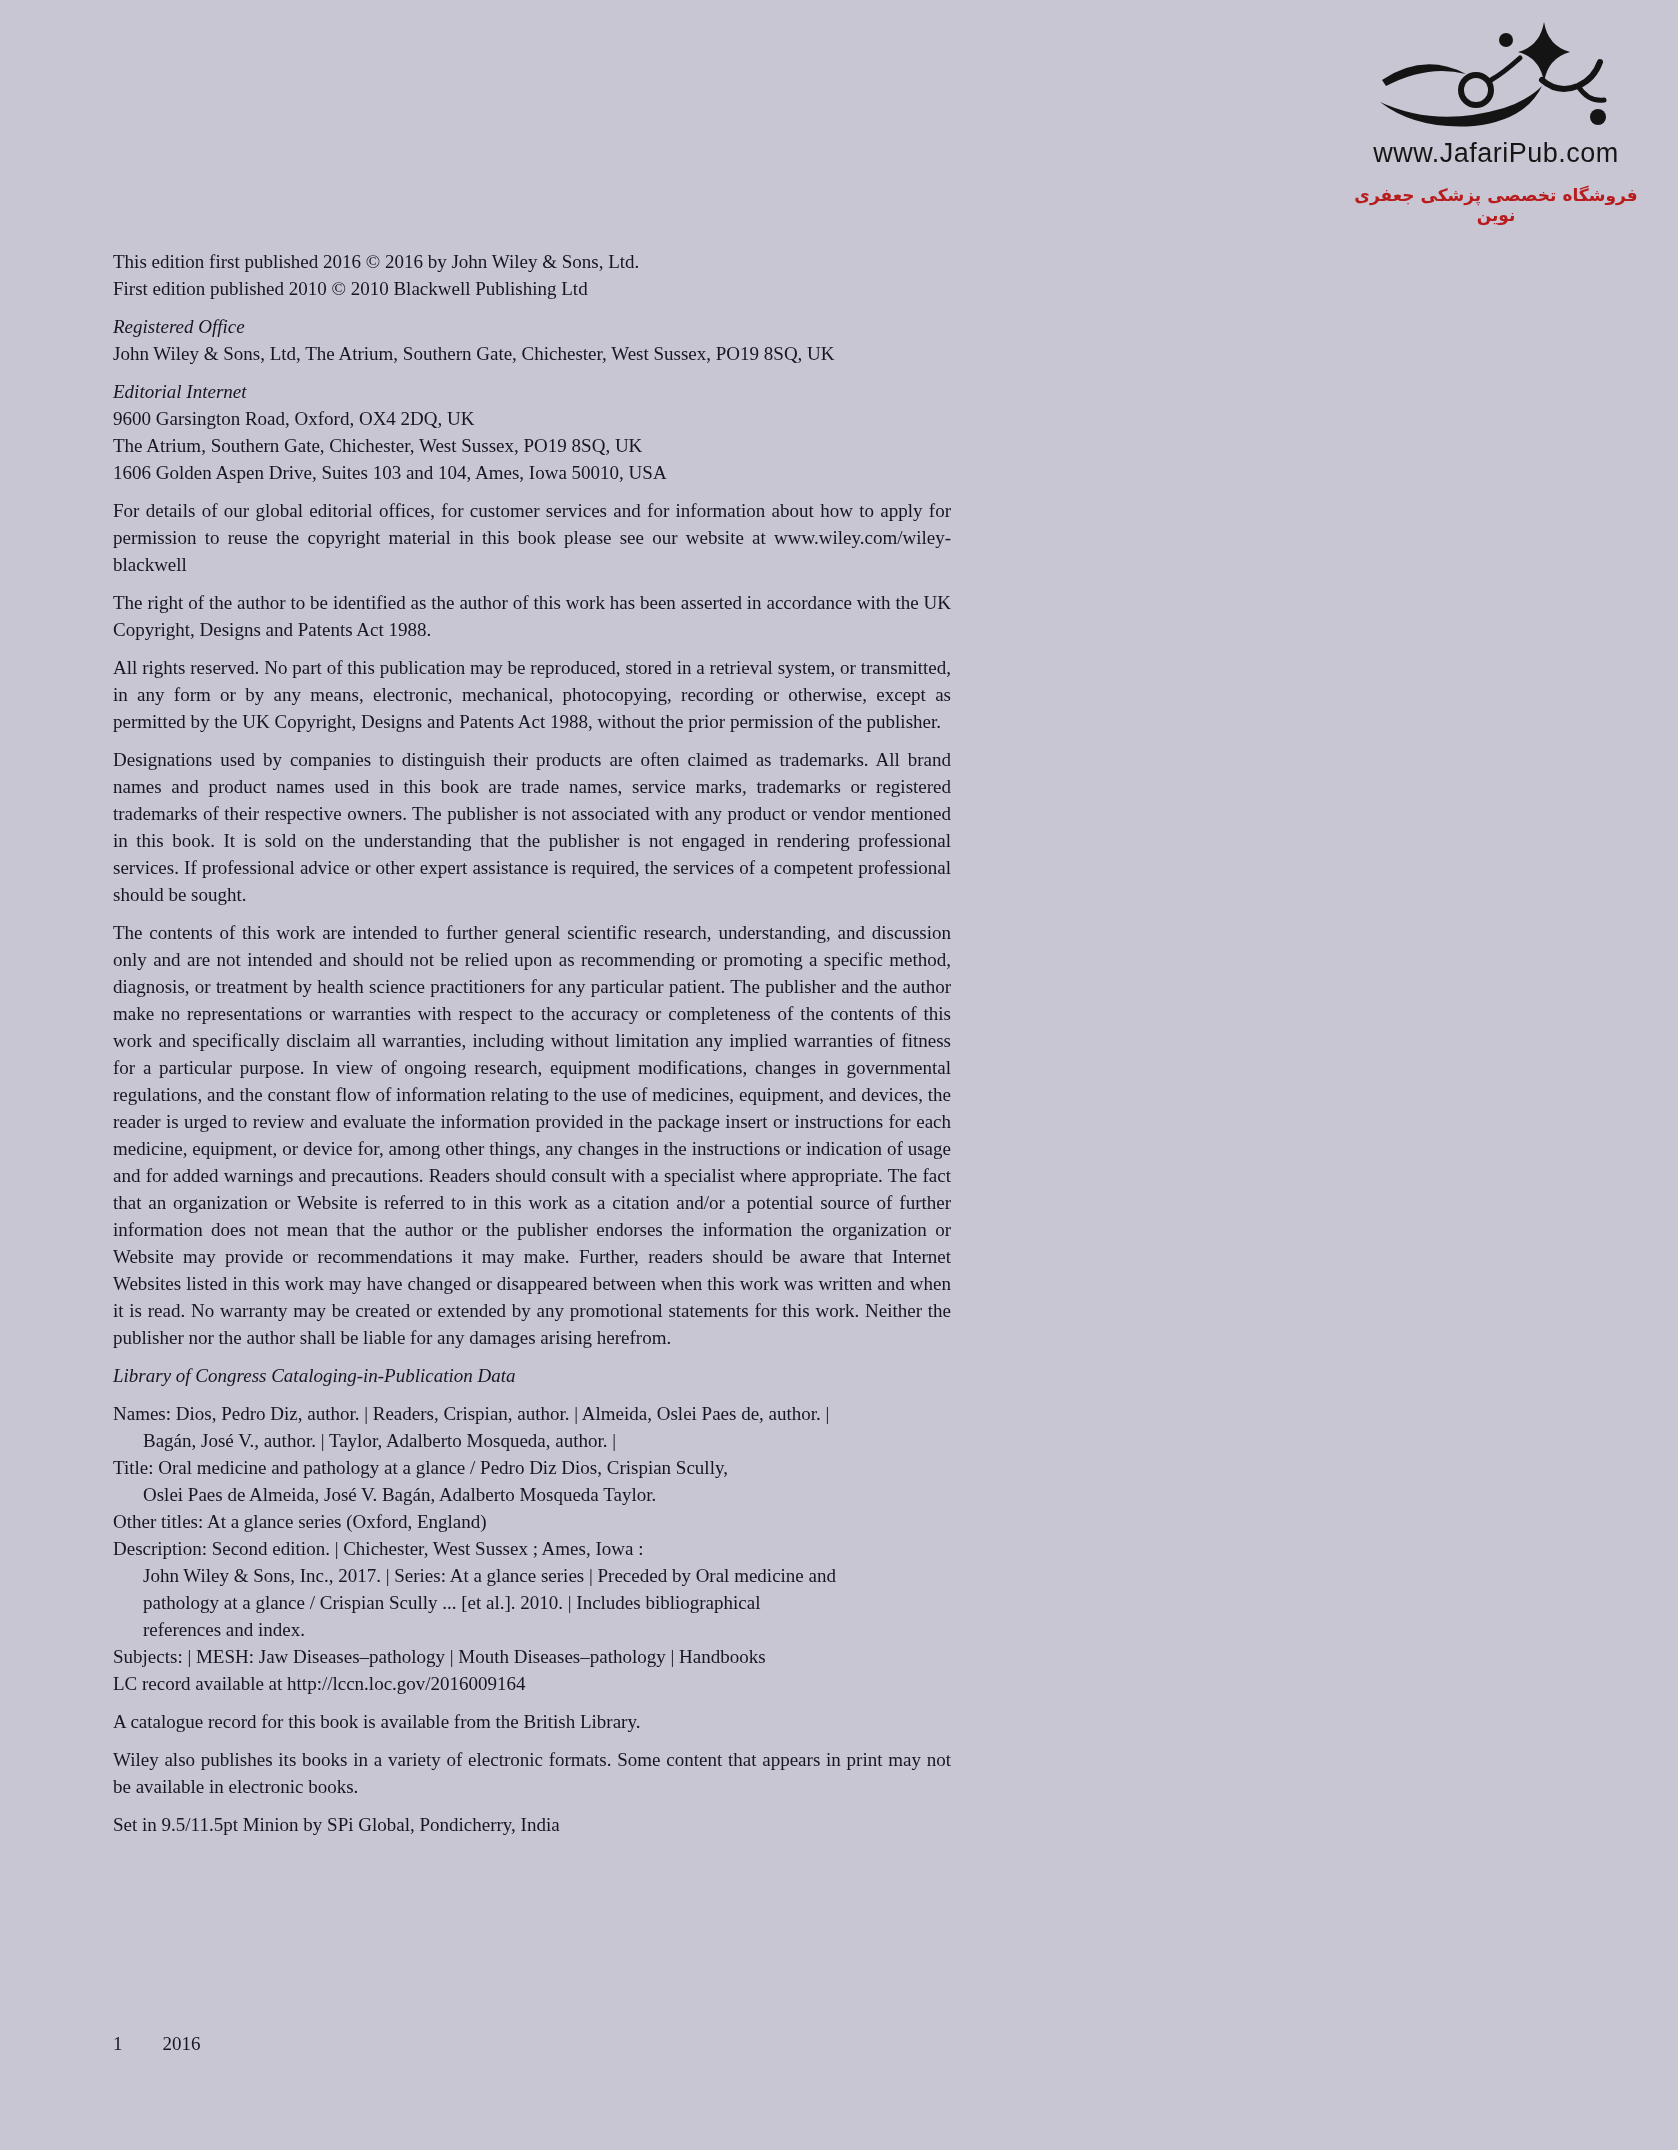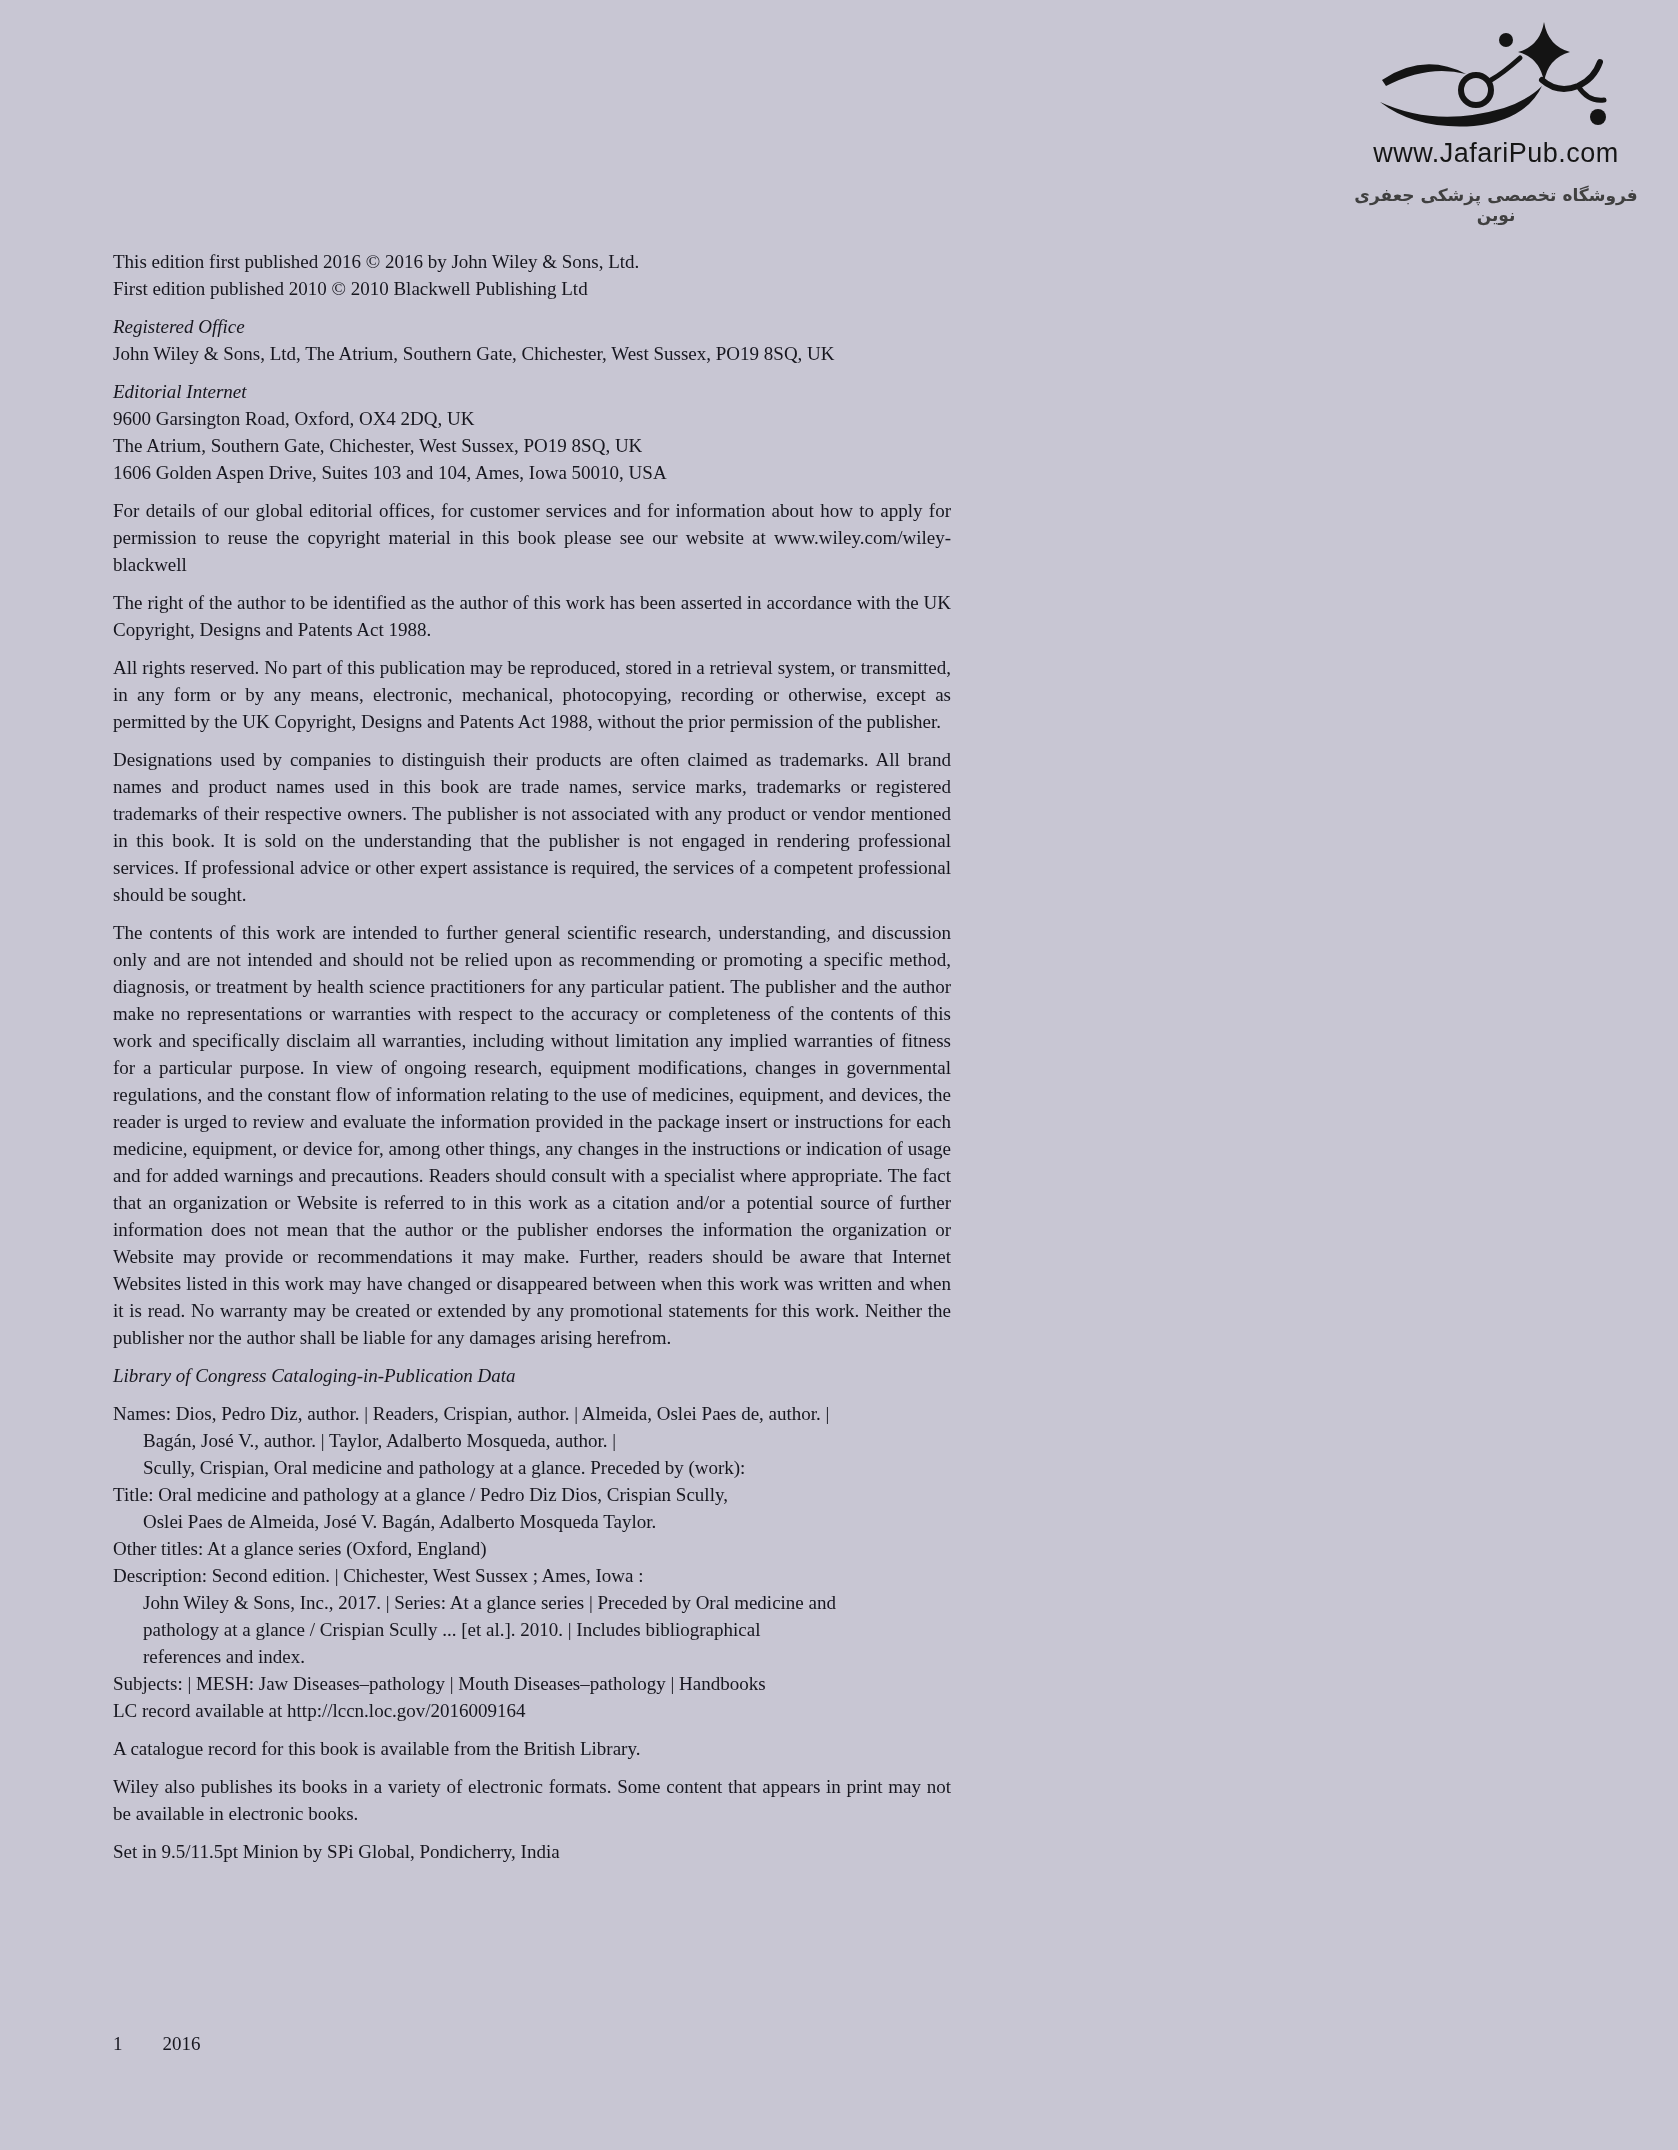--- a/index.html
+++ b/index.html
@@ -27,21 +27,21 @@
     font-family: "Liberation Sans", "DejaVu Sans", sans-serif;
     font-size: 27px;
     letter-spacing: 0.5px;
     color: #161616;
     margin-top: 0px;
   }
   .logo-tagline {
     font-family: "DejaVu Sans", sans-serif;
     font-size: 17px;
     font-weight: 600;
-    color: #404040;
+    color: #b91c1c;
     direction: rtl;
     margin-top: 16px;
   }
 
   
   .text-col {
     position: absolute;
     left: 113px; top: 248px;
     width: 838px;
     font-size: 19px;
@@ -118,21 +118,20 @@
 
     <p class="para just">Designations used by companies to distinguish their products are often claimed as trademarks. All brand names and product names used in this book are trade names, service marks, trademarks or registered trademarks of their respective owners. The publisher is not associated with any product or vendor mentioned in this book. It is sold on the understanding that the publisher is not engaged in rendering professional services. If professional advice or other expert assistance is required, the services of a competent professional should be sought.</p>
 
     <p class="para just">The contents of this work are intended to further general scientific research, understanding, and discussion only and are not intended and should not be relied upon as recommending or promoting a specific method, diagnosis, or treatment by health science practitioners for any particular patient. The publisher and the author make no representations or warranties with respect to the accuracy or completeness of the contents of this work and specifically disclaim all warranties, including without limitation any implied warranties of fitness for a particular purpose. In view of ongoing research, equipment modifications, changes in governmental regulations, and the constant flow of information relating to the use of medicines, equipment, and devices, the reader is urged to review and evaluate the information provided in the package insert or instructions for each medicine, equipment, or device for, among other things, any changes in the instructions or indication of usage and for added warnings and precautions. Readers should consult with a specialist where appropriate. The fact that an organization or Website is referred to in this work as a citation and/or a potential source of further information does not mean that the author or the publisher endorses the information the organization or Website may provide or recommendations it may make. Further, readers should be aware that Internet Websites listed in this work may have changed or disappeared between when this work was written and when it is read. No warranty may be created or extended by any promotional statements for this work. Neither the publisher nor the author shall be liable for any damages arising herefrom.</p>
 
     <div class="para it">Library of Congress Cataloging-in-Publication Data</div>
 
     <div class="para">
       <div class="loc-line">Names: Dios, Pedro Diz, author. | Readers, Crispian, author. | Almeida, Oslei Paes de, author. |</div>
       <div class="loc-line indent">Bagán, José V., author. | Taylor, Adalberto Mosqueda, author. |</div>
-      <div class="loc-line indent">Scully, Crispian, Oral medicine and pathology at a glance. Preceded by (work):</div>
       <div class="loc-line">Title: Oral medicine and pathology at a glance / Pedro Diz Dios, Crispian Scully,</div>
       <div class="loc-line indent">Oslei Paes de Almeida, José V. Bagán, Adalberto Mosqueda Taylor.</div>
       <div class="loc-line">Other titles: At a glance series (Oxford, England)</div>
       <div class="loc-line">Description: Second edition. | Chichester, West Sussex ; Ames, Iowa :</div>
       <div class="loc-line indent">John Wiley &amp; Sons, Inc., 2017. | Series: At a glance series | Preceded by Oral medicine and</div>
       <div class="loc-line indent">pathology at a glance / Crispian Scully ... [et al.]. 2010. | Includes bibliographical</div>
       <div class="loc-line indent">references and index.</div>
       <div class="loc-line">Subjects: | MESH: Jaw Diseases–pathology | Mouth Diseases–pathology | Handbooks</div>
       <div class="loc-line">LC record available at http://lccn.loc.gov/2016009164</div>
     </div>

